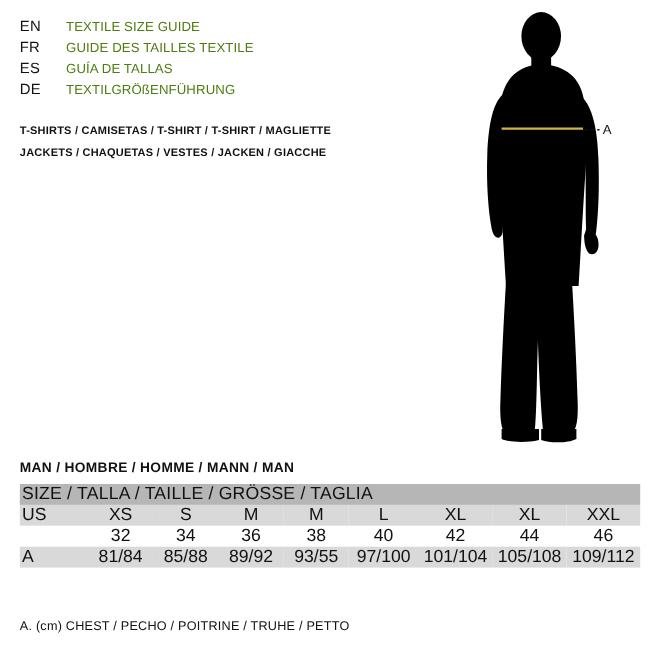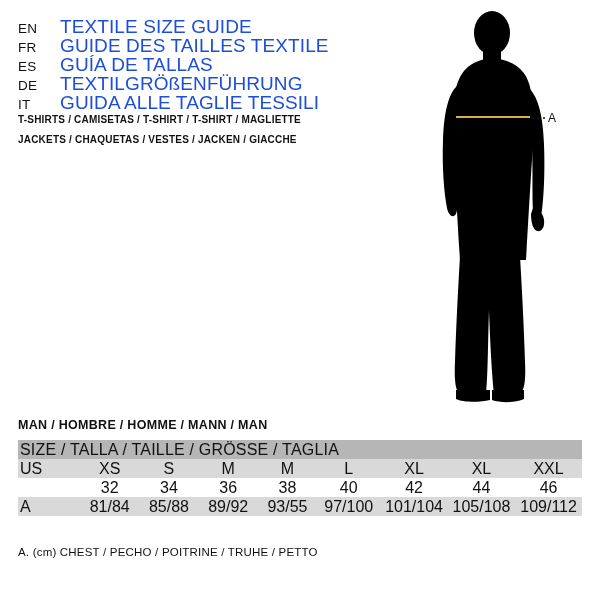--- a/index.html
+++ b/index.html
@@ -33,23 +33,23 @@
     align-items: baseline;
     height: 19px;
   }
   .lang-code {
     width: 42px;
     font-size: 13.5px;
     letter-spacing: 0.2px;
     color: #111;
   }
   .lang-text {
-    font-size: 19px;
+    font-size: 12px;
     letter-spacing: 0.1px;
-    color: #1d4ed8;
+    color: #4d7c0f;
   }
 
   
   .category-block {
     position: absolute;
     left: 18px;
     top: 110px;
     width: 400px;
   }
   .category-line {
@@ -119,21 +119,21 @@
   }
   .row-alt td { background: #d9d9d9; }
   .row-plain td { background: #ffffff; }
   .col-label { width: 88px; padding-left: 2px !important; text-align: left; }
   .cell-val { text-align: center; width: 68px; }
 
   
   .footnote {
     position: absolute;
     left: 18px;
-    top: 546px;
+    top: 564px;
     font-size: 11.5px;
     letter-spacing: 0.2px;
     color: #111;
   }
 </style>
 </head>
 <body>
 
 <div class="page">
 
@@ -146,24 +146,20 @@
       <div class="lang-code">FR</div>
       <div class="lang-text">GUIDE DES TAILLES TEXTILE</div>
     </div>
     <div class="lang-row">
       <div class="lang-code">ES</div>
       <div class="lang-text">GUÍA DE TALLAS</div>
     </div>
     <div class="lang-row">
       <div class="lang-code">DE</div>
       <div class="lang-text">TEXTILGRÖßENFÜHRUNG</div>
-    </div>
-    <div class="lang-row">
-      <div class="lang-code">IT</div>
-      <div class="lang-text">GUIDA ALLE TAGLIE TESSILI</div>
     </div>
   </div>
 
   <div class="category-block">
     <div class="category-line">T-SHIRTS / CAMISETAS / T-SHIRT / T-SHIRT / MAGLIETTE</div>
     <div class="category-line">JACKETS / CHAQUETAS / VESTES / JACKEN / GIACCHE</div>
   </div>
 
   <div class="figure-wrap">
     <svg class="figure-svg" width="200" height="400" viewBox="0 0 200 400">

